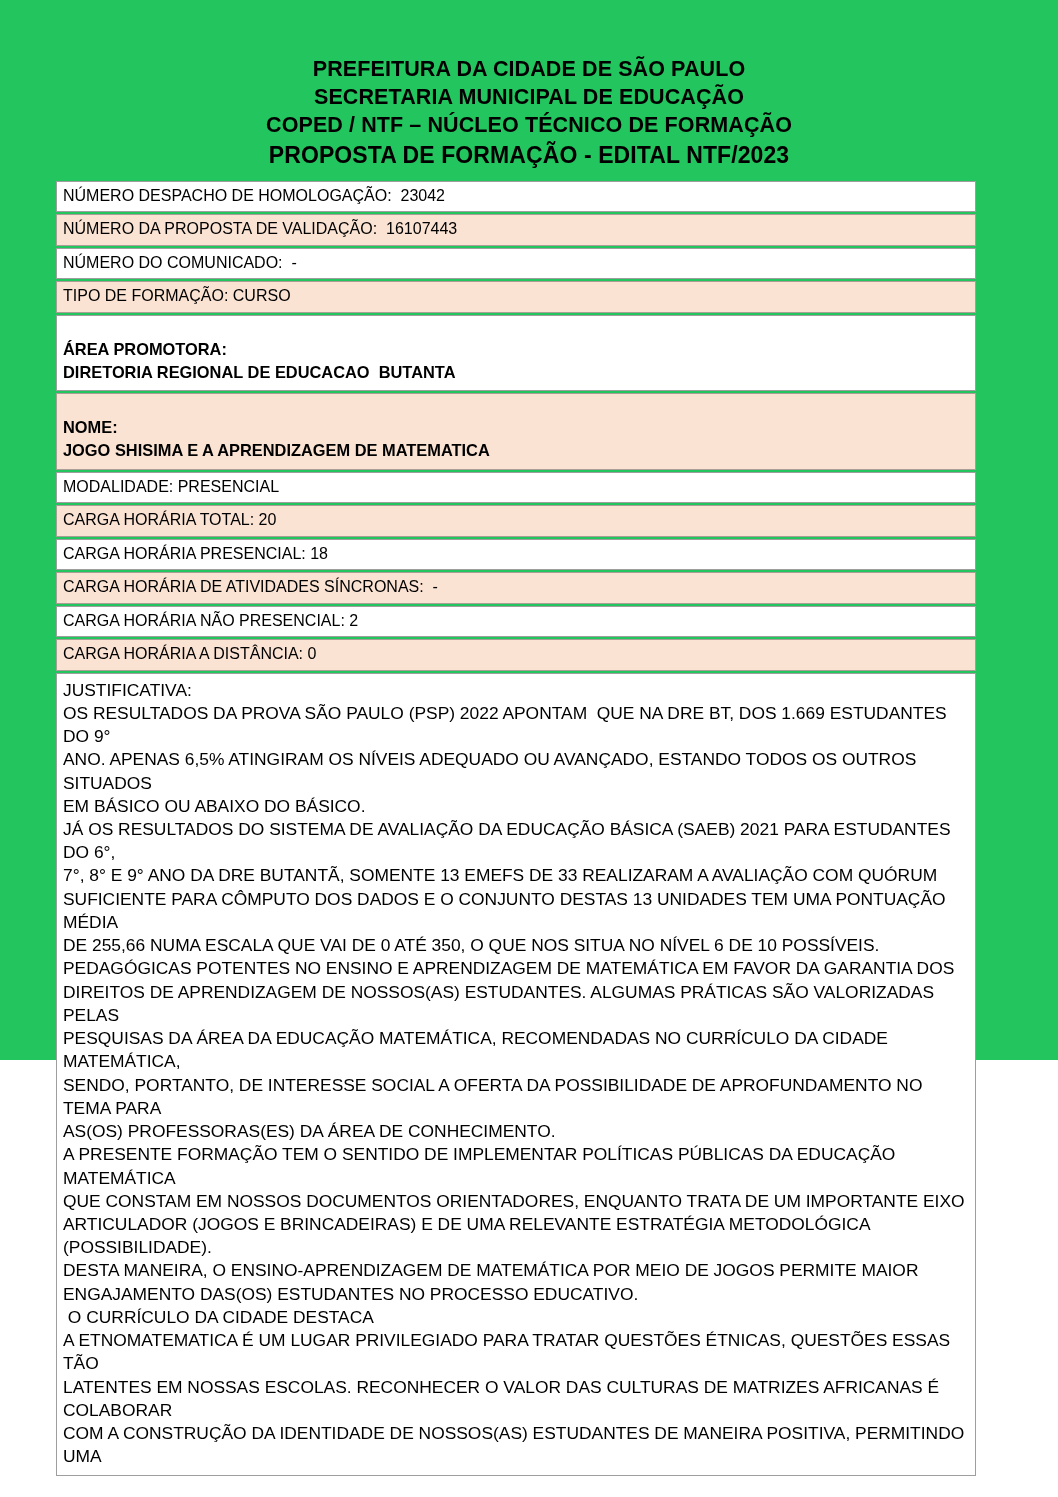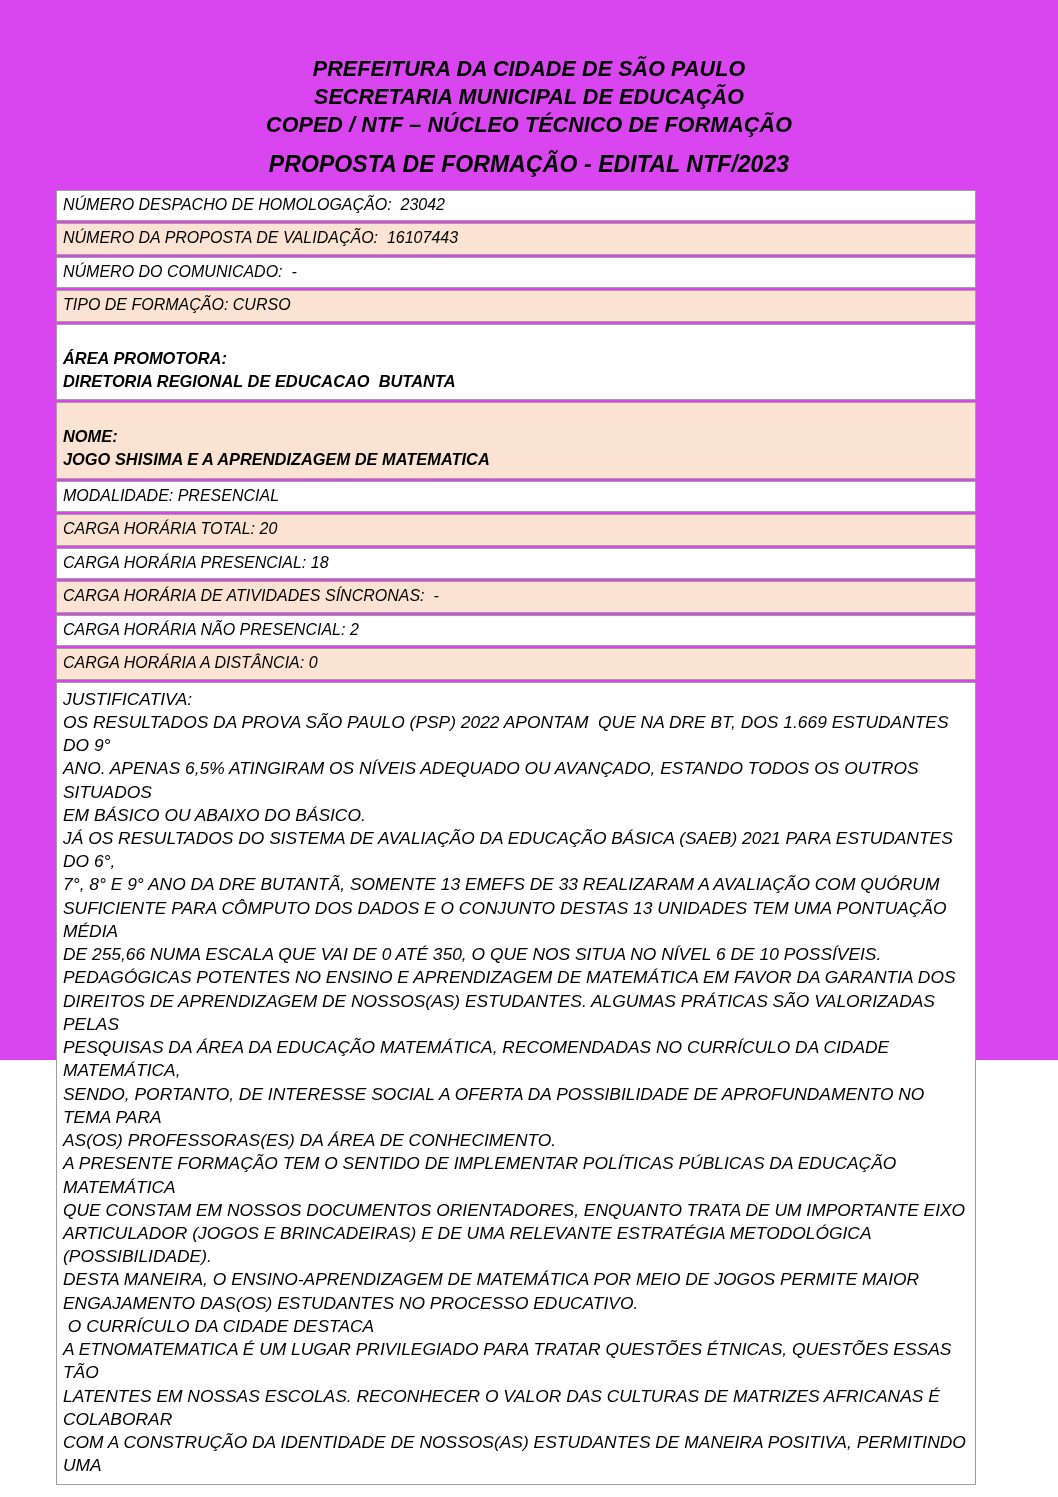--- a/index.html
+++ b/index.html
@@ -13,42 +13,41 @@
     height: 1497px;
     font-family: "Liberation Sans", sans-serif;
     color: #000000;
     overflow: hidden;
   }
 
   .page {
     position: relative;
     width: 1058px;
     height: 1060px;
-    background: #d946ef;
+    background: #22c55e;
     box-sizing: border-box;
-    font-style: italic;
   }
 
   
   .doc-header {
     padding-top: 56px;
     text-align: center;
   }
   .doc-header-line {
     font-weight: bold;
     color: #000000;
     letter-spacing: 0.1px;
     line-height: 1.30;
   }
   .hdr-1, .hdr-2, .hdr-3 {
     font-size: 21.5px;
   }
   .hdr-4 {
     font-size: 23px;
-    margin-top: 10px;
+    margin-top: 1px;
   }
 
   
   .table-wrap {
     margin-top: 10px;
     padding-left: 56px;
     padding-right: 82px;
   }
 
   .banner {

